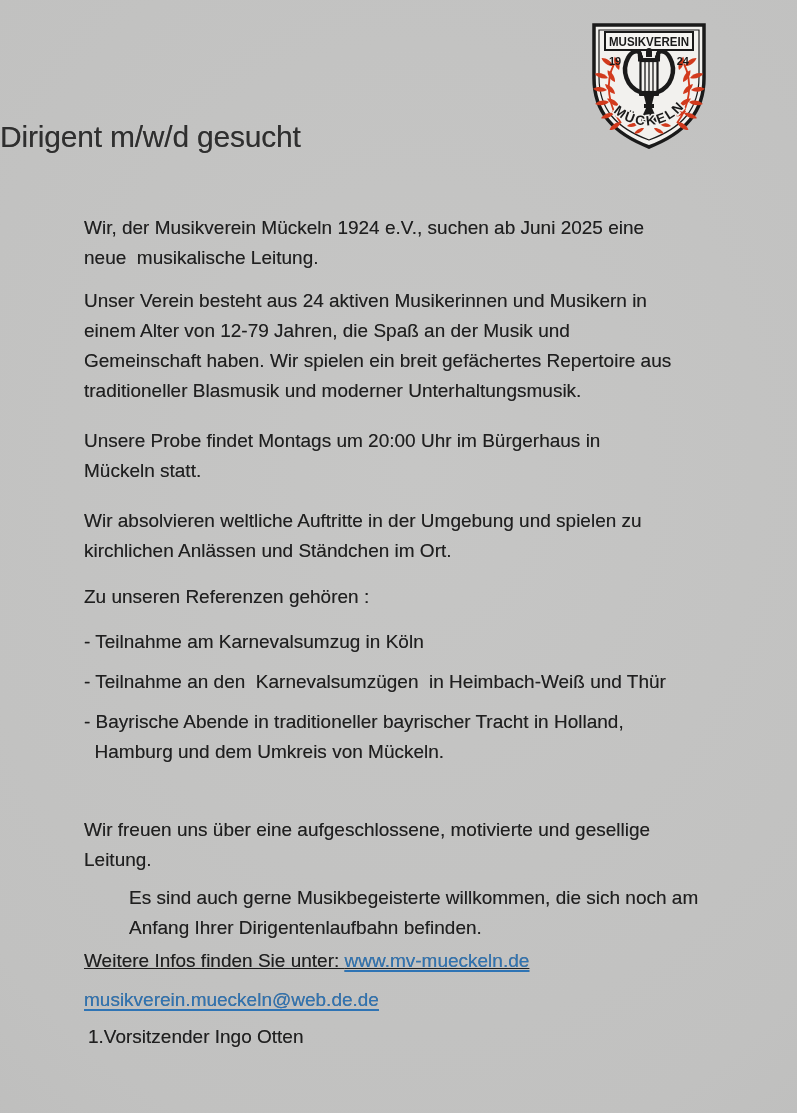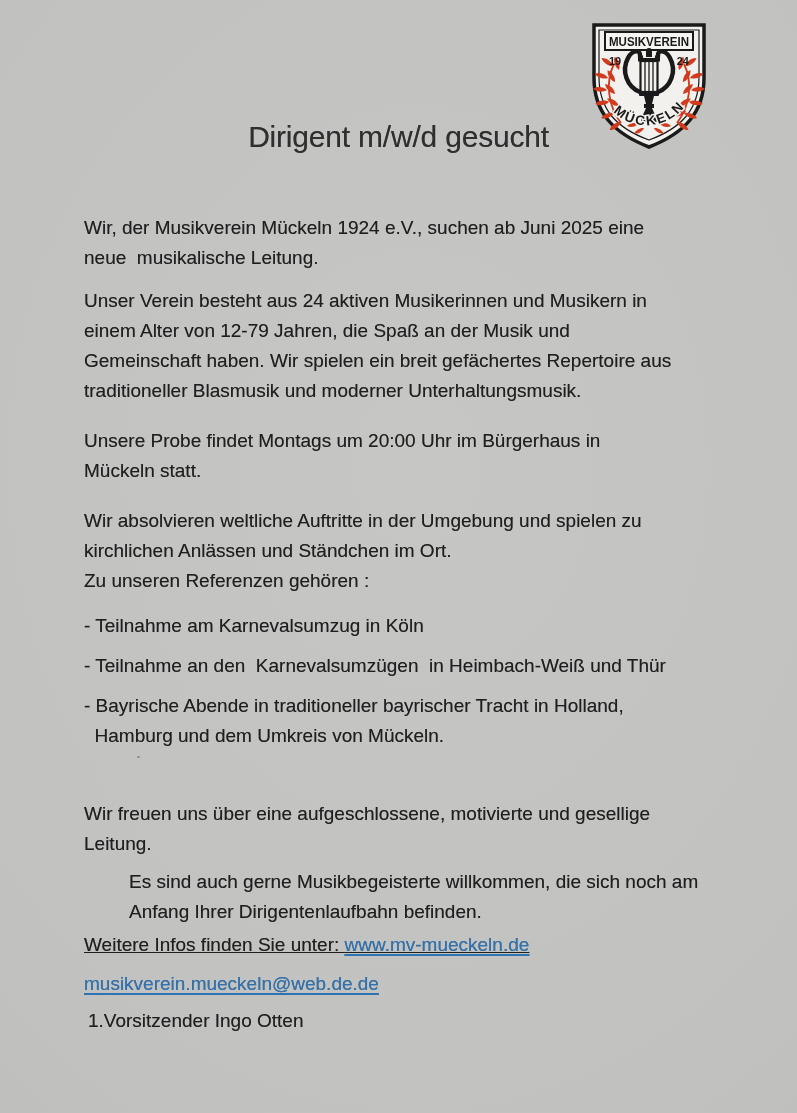--- a/index.html
+++ b/index.html
@@ -6,36 +6,36 @@
   .page{
     position:relative;
     width:797px;height:1113px;
     background:radial-gradient(130% 115% at 52% 42%, #c6c6c5 0%, #c1c1c0 55%, #b6b6b5 100%);
     font-family:"Liberation Sans","DejaVu Sans",sans-serif;
     color:#1f1f1f;
     overflow:hidden;
   }
   .doc-title{
     position:absolute;top:120px;left:0;width:100%;
-    text-align:center;
+    text-align:left;
     font-size:30px;font-weight:400;letter-spacing:-0.2px;
     color:#2f2f2f;
     text-shadow:0 0 0.6px rgba(40,40,40,.55);
   }
   .emblem{position:absolute;left:588px;top:20px;width:122px;height:138px;}
   .content{
     position:absolute;left:84px;top:213px;width:653px;
     font-size:19px;line-height:30px;
     text-shadow:0 0 0.5px rgba(25,25,25,.5);
   }
   .para{margin:0;white-space:pre-wrap;}
   .m-intro{margin-bottom:13px;}
   .m-about{margin-bottom:20px;}
   .m-rehearsal{margin-bottom:20px;}
-  .m-performances{margin-bottom:0;}
+  .m-performances{margin-bottom:16px;}
   .m-refhead{margin-bottom:15px;}
   .ref-item{margin:0 0 10px 0;white-space:pre-wrap;}
   .ref-last{margin-bottom:48px;}
   .m-closing1{margin-bottom:8px;}
   .m-closing2{margin-bottom:3px;margin-left:45px;}
   .m-info{margin-bottom:9px;text-decoration:underline;}
   .m-reply{margin-bottom:10px;}
   .m-email{margin-bottom:7px;}
   .signature{padding-left:4px;}
   a.doc-link{color:#2e74b5;text-decoration:underline;text-decoration-thickness:1.5px;text-underline-offset:3px;cursor:pointer;}

